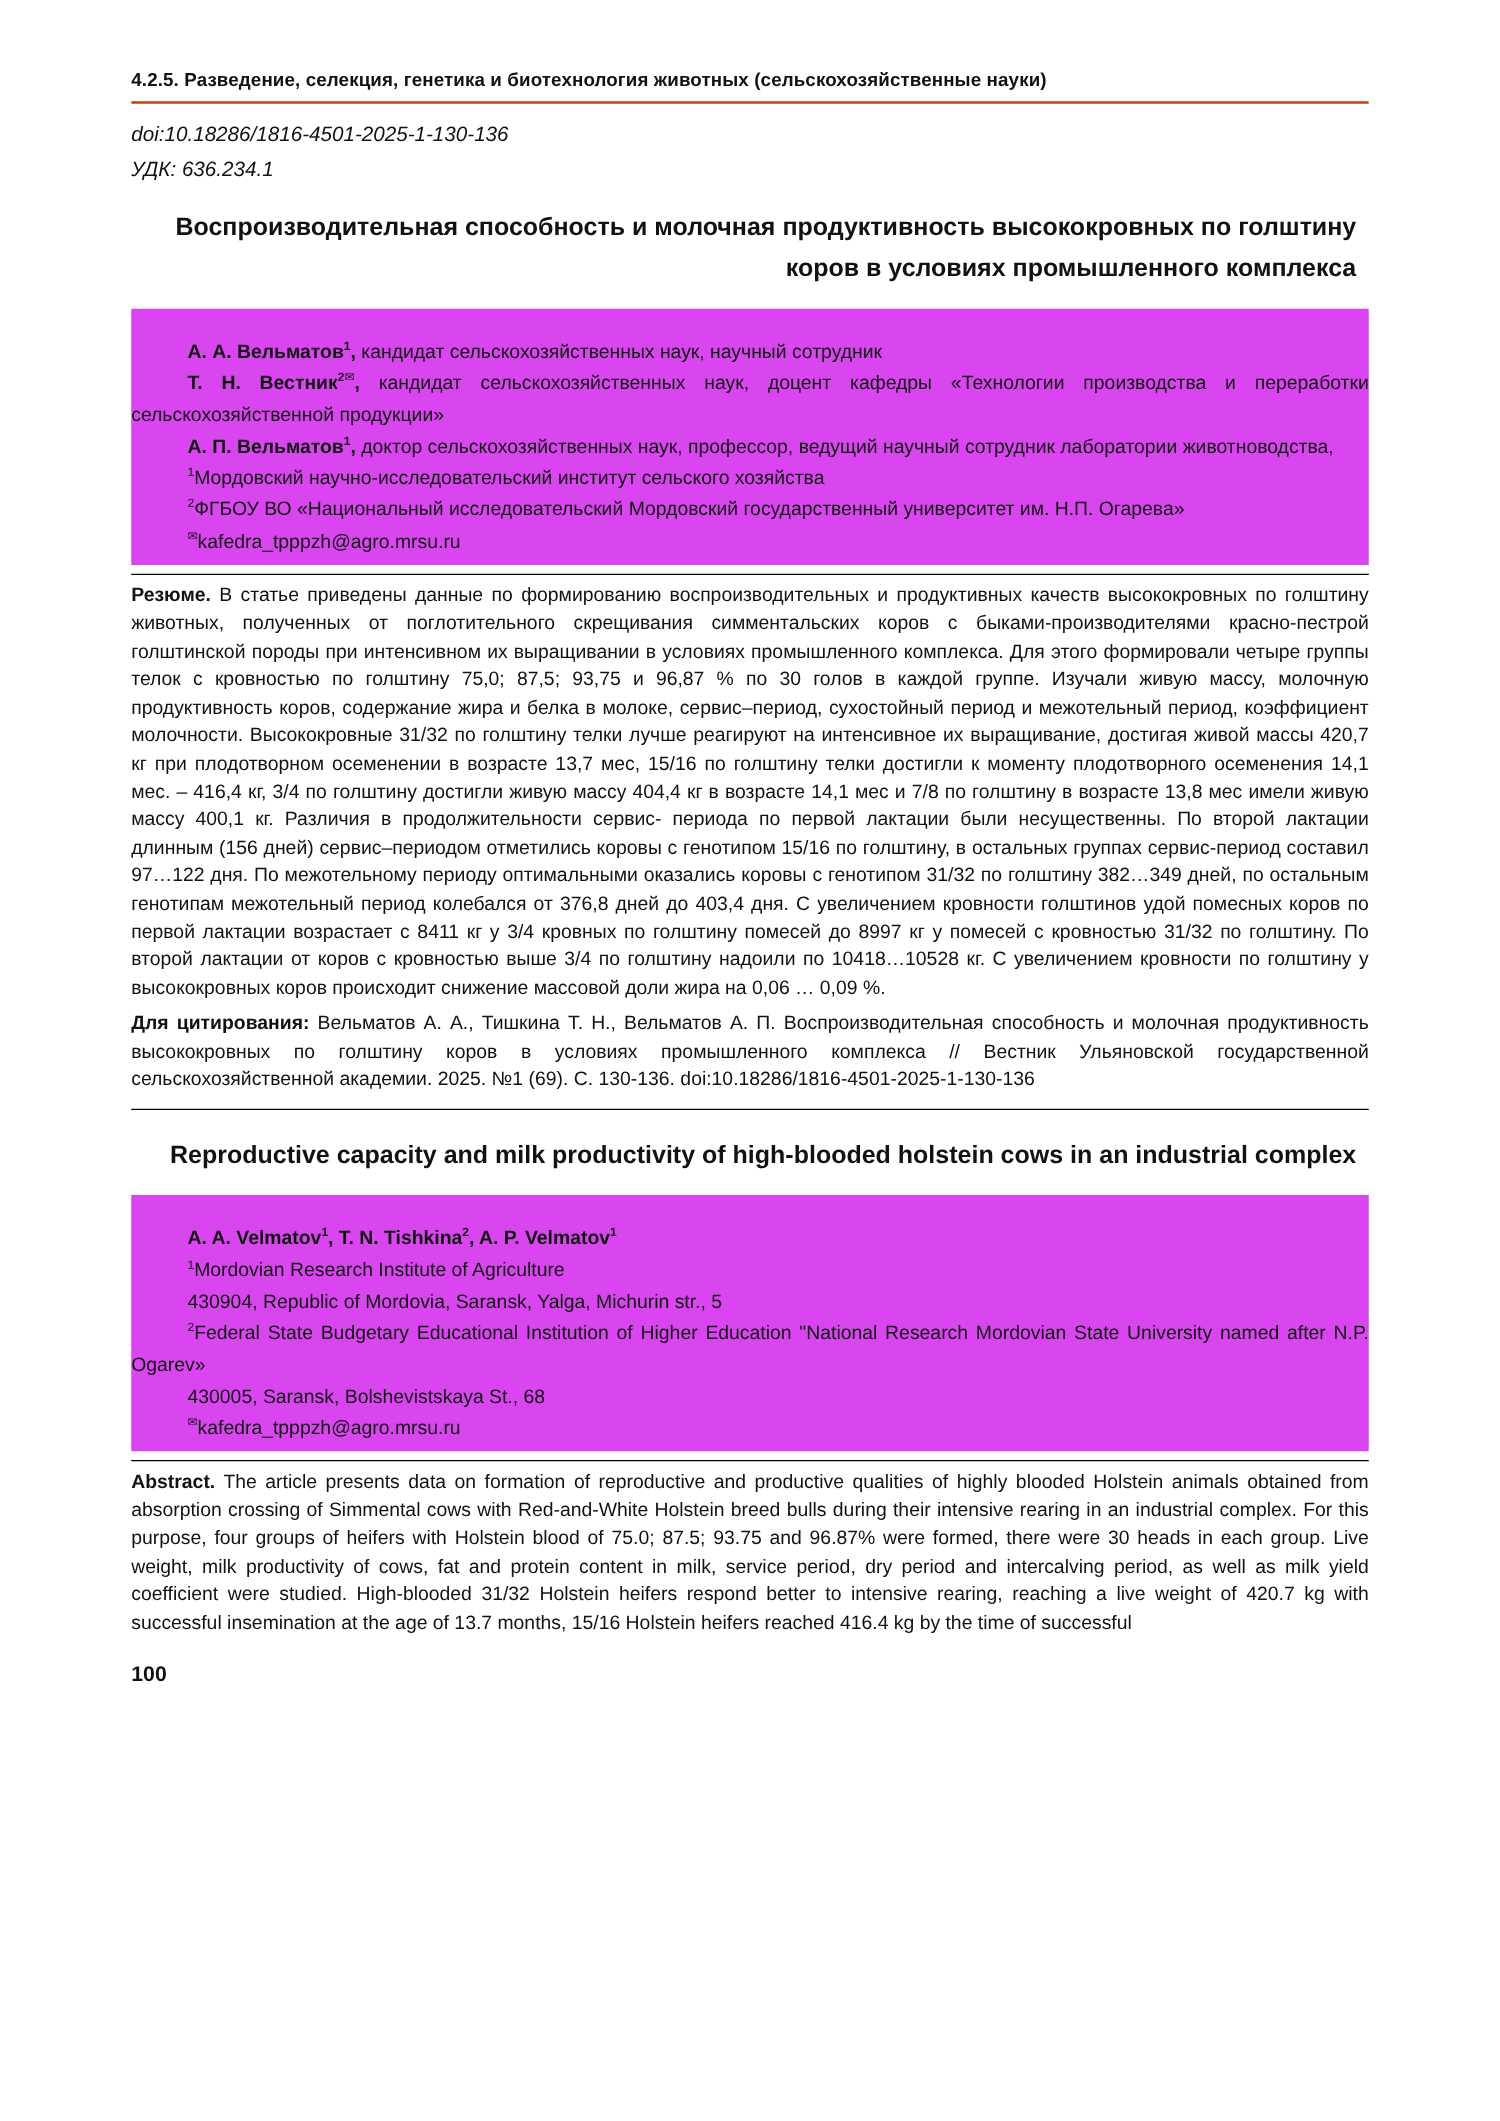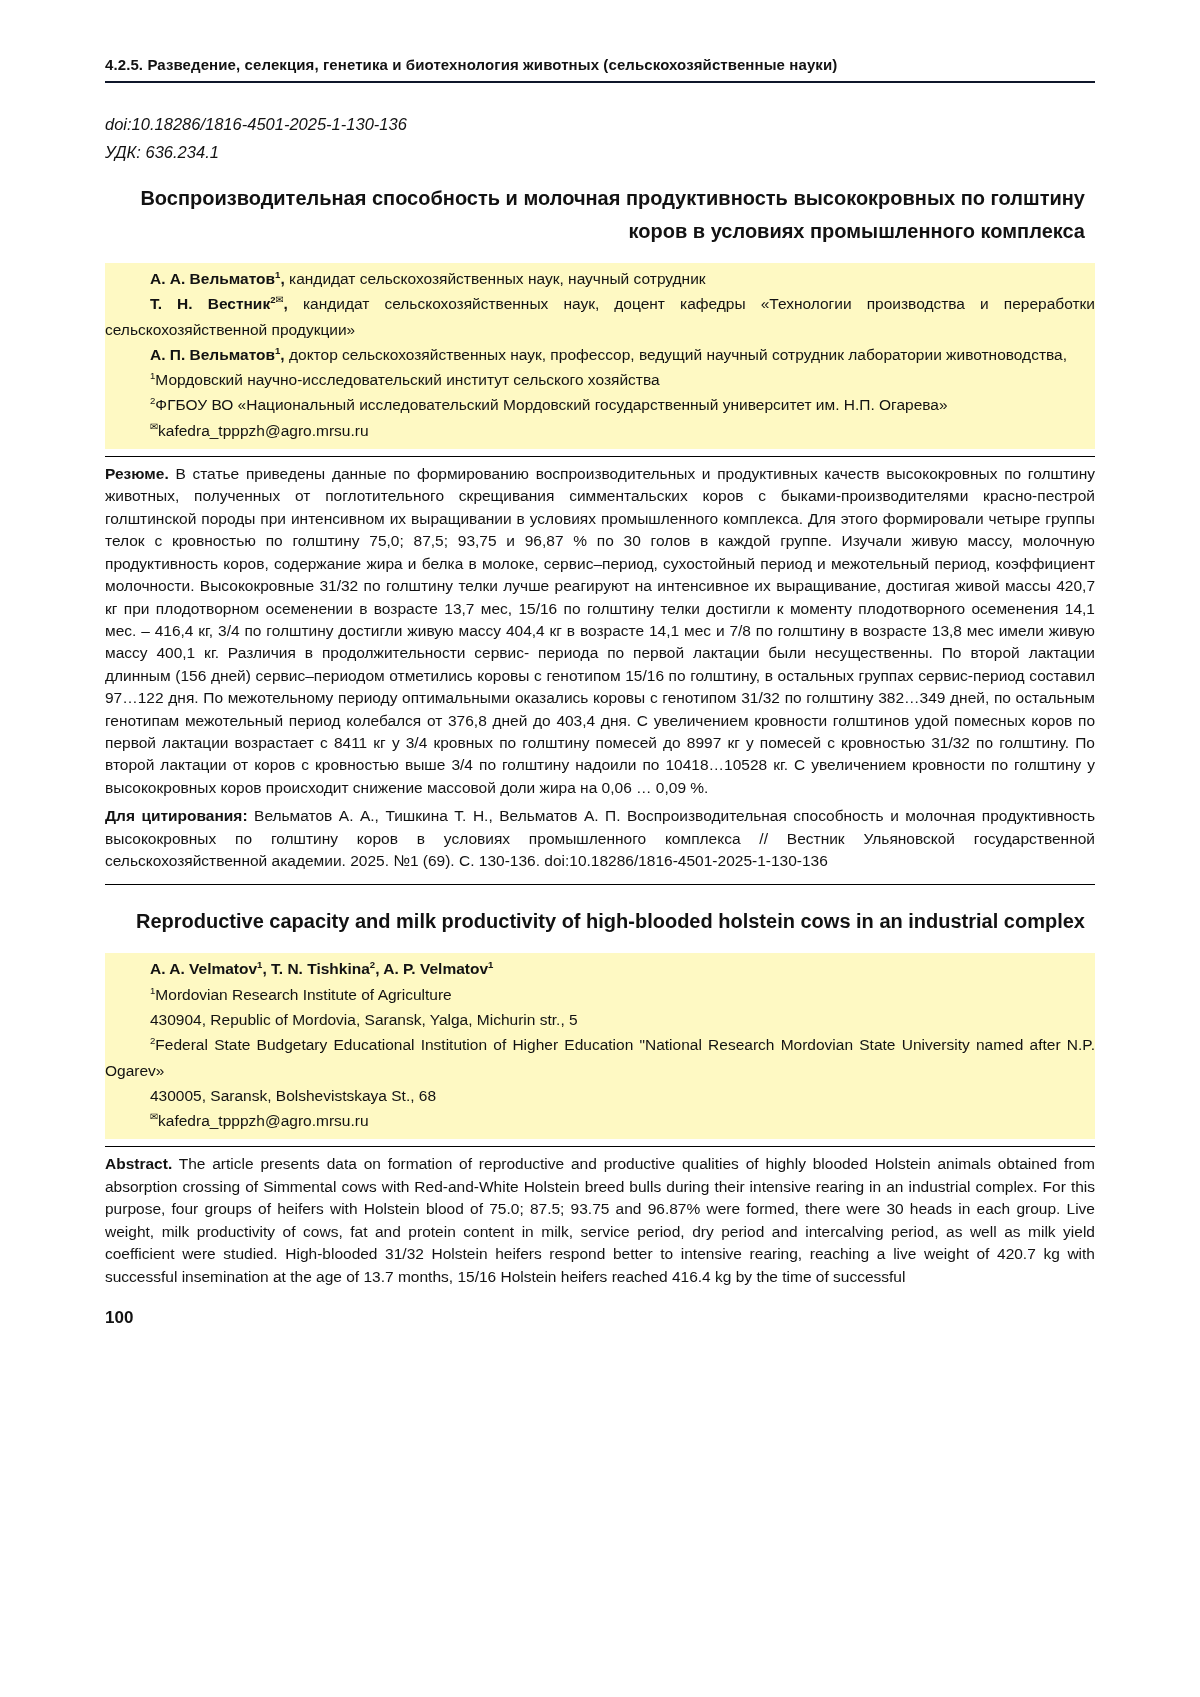--- a/index.html
+++ b/index.html
@@ -12,39 +12,39 @@
     box-sizing: border-box;
     padding: 56px 105px 0 105px;
     font-family: "Liberation Sans", "DejaVu Sans", sans-serif;
     color: #121212;
     overflow: hidden;
   }
   .section-header {
     font-size: 15px;
     font-weight: bold;
     padding-bottom: 8px;
-    border-bottom: 2px solid #0f172a;
+    border-bottom: 2px solid #c2410c;
     letter-spacing: 0.1px;
   }
   .meta-line {
     font-style: italic;
     font-size: 16.5px;
   }
-  .doi-line { margin-top: 32px; }
+  .doi-line { margin-top: 16px; }
   .udk-line { margin-top: 9px; }
   h1, h2 {
     font-size: 20px;
     font-weight: bold;
     text-align: right;
     line-height: 33px;
     margin: 20px 10px 15px 10px;
   }
   .authors-block {
-    background: #fef9c3;
-    padding: 3px 0 6px 0;
+    background: #d946ef;
+    padding: 22px 0 6px 0;
   }
   .authors-block p {
     margin: 0;
     font-size: 15.5px;
     line-height: 25.3px;
     text-indent: 45px;
     text-align: justify;
   }
   .authors-block sup, .para sup {
     font-size: 0.62em;

